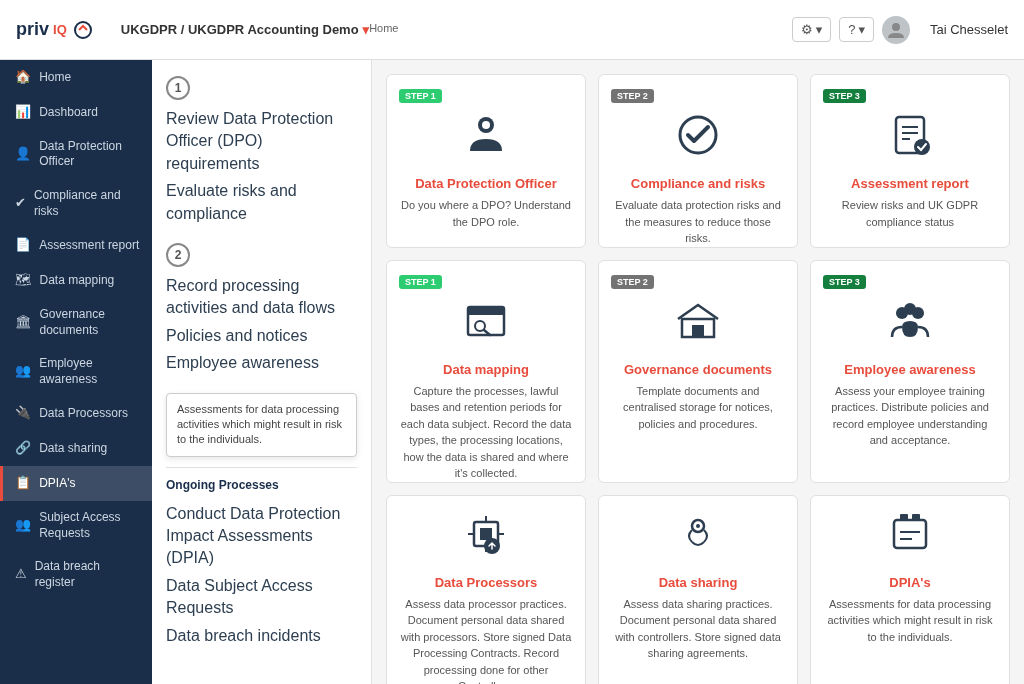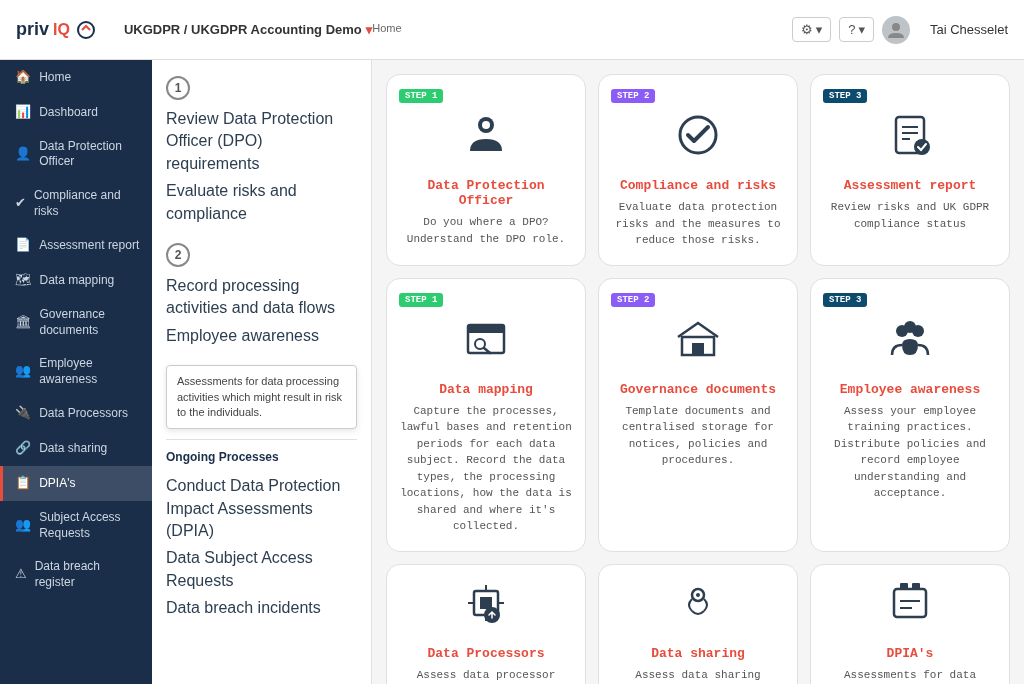--- a/index.html
+++ b/index.html
@@ -171,41 +171,40 @@
       overflow-y: auto;
     }
     .grid {
       display: grid;
       grid-template-columns: repeat(3, 1fr);
       gap: 12px;
     }
     .card {
       background: #fff;
       border: 1px solid #e0e0e0;
-      border-radius: 14px;
-      padding: 14px 12px 16px;
+      border-radius: 6px;
+      padding: 14px 12px 0;
       display: flex;
       flex-direction: column;
       align-items: center;
       text-align: center;
       cursor: pointer;
-      font-family: Liberation Mono, monospace;
     }
     .card-step-badge {
       align-self: flex-start;
       background: #2ecc71;
       color: #fff;
       font-size: 9px;
       font-weight: bold;
       padding: 2px 6px;
       border-radius: 3px;
       margin-bottom: 8px;
     }
-    .card-step-badge.step2 { background: #8b5cf6; }
-    .card-step-badge.step3 { background: #0c4a6e; }
+    .card-step-badge.step2 { background: #737373; }
+    .card-step-badge.step3 { background: #15803d; }
     .card-icon {
       font-size: 36px;
       color: #2c3e50;
       margin-bottom: 8px;
     }
     .card-title {
       font-size: 13px;
       font-weight: bold;
       color: #e74c3c;
       margin-bottom: 6px;
@@ -221,21 +220,21 @@
       background: #e0e0e0;
       margin: 10px 0;
     }
   </style>
 </head>
 <body>
 
 <div class="topbar">
   <div class="topbar-logo">
     <span style="color:#1a2e4a; font-weight:900; font-size:18px;">priv</span>
-      <span style="color:#e74c3c; font-weight:900; font-size:16px;">IQ</span>
+      <span style="color:#e74c3c; font-weight:900; font-size:13px;">IQ</span>
     <svg width="20" height="20" viewBox="0 0 20 20" style="margin-left:2px;">
       <circle cx="10" cy="10" r="8" fill="none" stroke="#1a2e4a" stroke-width="2"></circle>
       <path d="M6 10 L10 6 L14 10" fill="none" stroke="#e74c3c" stroke-width="2"></path>
     </svg>
   </div>
   <div style="display:flex;flex-direction:row;margin-left:8px;">
     <div class="topbar-title">
       <span>UKGDPR / UKGDPR Accounting Demo</span>
       <span style="color:#e74c3c;">▾</span>
     </div>
@@ -326,20 +325,21 @@
 
       <div class="step-section">
         <div class="step-num">1</div>
         <div class="step-item" style="cursor:pointer; color:#2c3e50;">Review Data Protection Officer (DPO) requirements</div>
         <div class="step-item" style="cursor:pointer; color:#2c3e50;">Evaluate risks and compliance</div>
       </div>
 
       <div class="step-section">
         <div class="step-num">2</div>
         <div class="step-item" style="cursor:pointer;">Record processing activities and data flows</div>
+        <div class="step-item" style="cursor:pointer;">Policies and notices</div>
         <div class="step-item" style="cursor:pointer;">Employee awareness</div>
       </div>
 
       <div class="tooltip-box">Assessments for data processing activities which might result in risk to the individuals.</div>
 
 
       <div class="divider"></div>
 
       <div>
         <div class="ongoing-title">Ongoing Processes</div>

